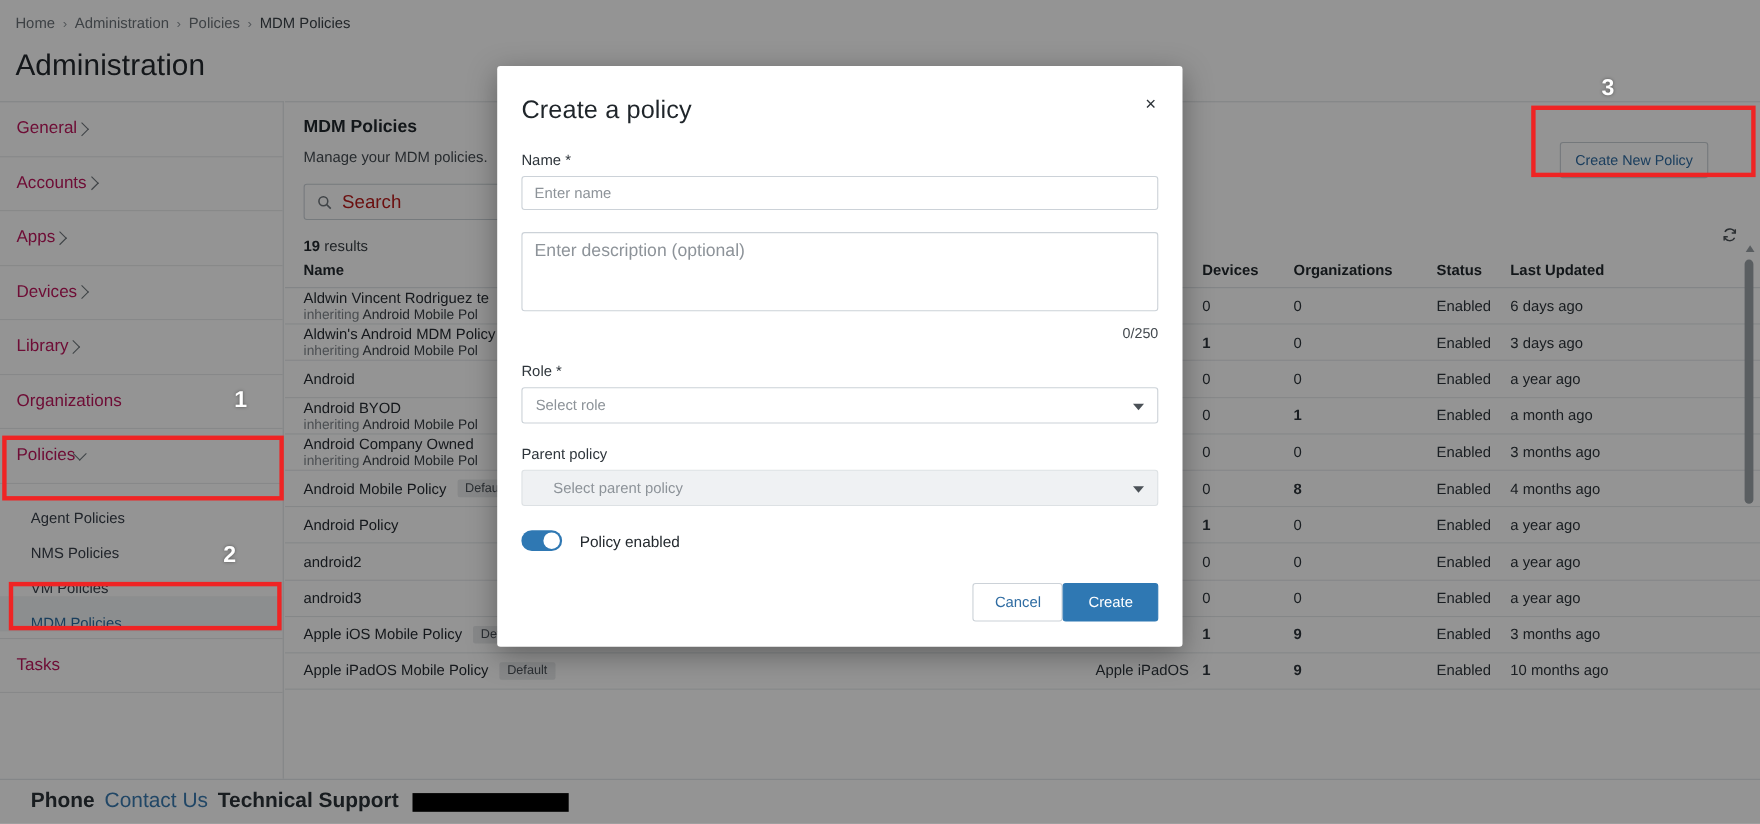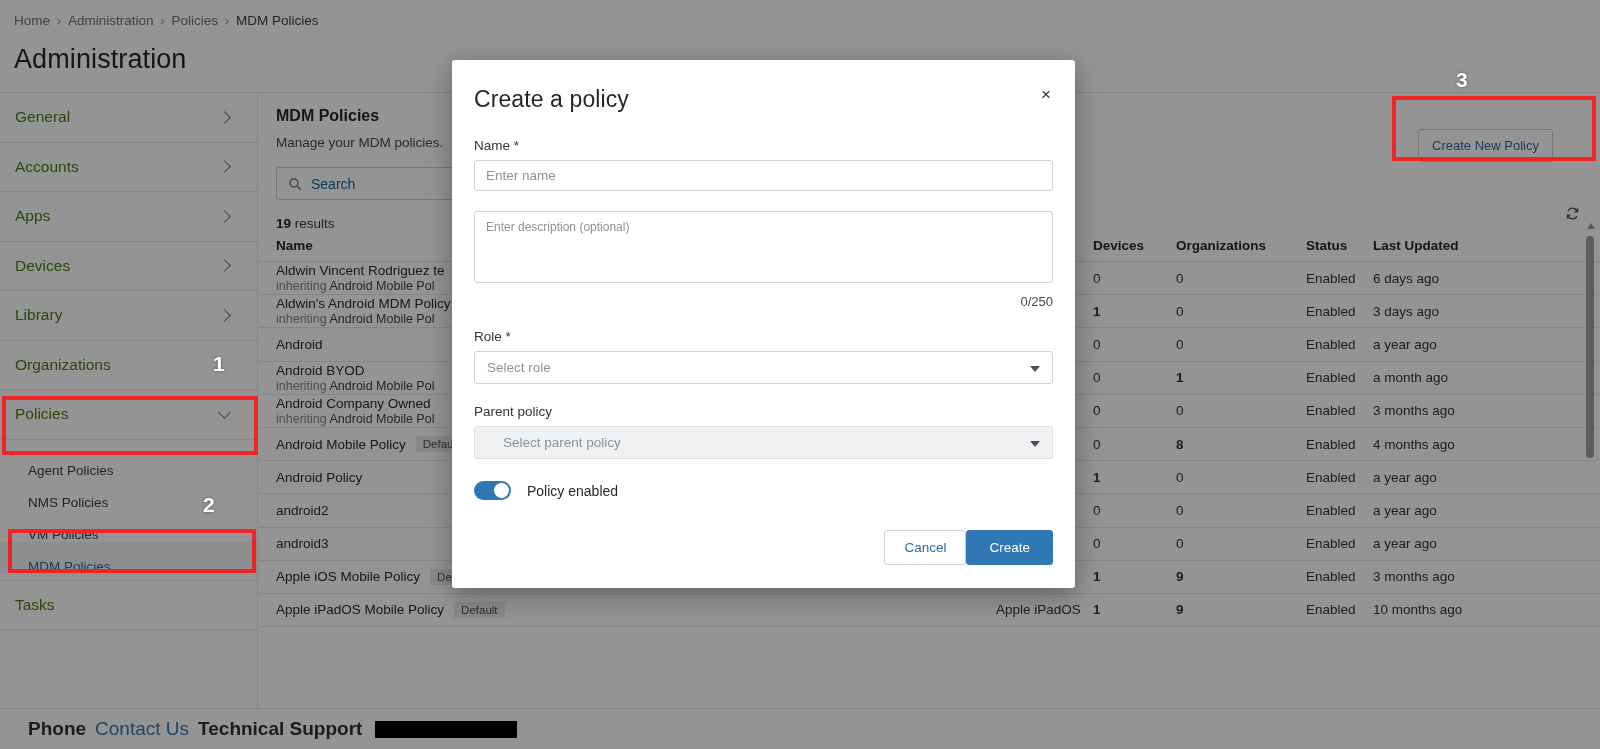--- a/index.html
+++ b/index.html
@@ -41,24 +41,24 @@
 
   
   .sidebar {
     position: absolute; left: 0; top: 92px; width: 258px; bottom: 41px;
     border-top: 1px solid #e2e5e8;
     border-right: 1px solid #e2e5e8;
     background: #ffffff;
   }
   .nav-item {
     height: 49.5px;
-    display: flex; align-items: center; justify-content: space-between;
+    display: flex; align-items: center; 
     padding: 0 26px 0 15px;
     border-bottom: 1px solid #e8eaec;
-    font-size: 15.5px; color: #4d7c0f;
+    font-size: 15.5px; color: #be185d;
     cursor: pointer;
   }
   .nav-item.plain { border-bottom: 1px solid #e8eaec; }
   .chev {
     width: 9px; height: 9px;
     border-right: 1.6px solid #6e757b;
     border-bottom: 1.6px solid #6e757b;
     transform: rotate(-45deg);
     margin-right: 2px;
   }
@@ -83,21 +83,21 @@
   .content-sub { font-size: 13.5px; color: #454c52; margin-top: 10px; }
 
   .search-box {
     margin: 17px 0 0 0;
     width: 263px; height: 33px;
     border: 1px solid #ccd2d8; border-radius: 3px;
     display: flex; align-items: center; gap: 9px; padding: 0 11px;
     background: #fff;
   }
   .search-ico { width: 14px; height: 14px; flex: none; }
-  .search-ph { font-size: 14px; color: #0369a1; }
+  .search-ph { font-size: 17px; color: #b91c1c; }
 
   .results-count { font-size: 13.5px; color: #3a4147; margin-top: 16px; }
   .results-count b { font-weight: 700; color: #23292e; }
 
   .create-btn {
     position: absolute; right: 47px; top: 16px;
     border: 1px solid #c9cfd5; border-radius: 3px;
     background: #fff; color: #2f6ca2;
     font-size: 13px; padding: 8px 13px;
     cursor: pointer; font-family: inherit;
@@ -189,21 +189,21 @@
   .tinput {
     width: 100%; height: 31px;
     border: 1px solid #ccd2d8; border-radius: 3px;
     padding: 0 11px; font-size: 13.5px; color: #2e353b;
     font-family: inherit; background: #fff; outline: none;
   }
   .tinput::placeholder { color: #8d9399; }
   .tarea {
     width: 100%; height: 72px; resize: none;
     border: 1px solid #ccd2d8; border-radius: 3px;
-    padding: 8px 11px; font-size: 12px; color: #2e353b;
+    padding: 8px 11px; font-size: 16px; color: #2e353b;
     font-family: inherit; outline: none;
   }
   .tarea::placeholder { color: #8d9399; }
   .counter { text-align: right; font-size: 13px; color: #43494f; margin-top: 7px; }
   .select {
     width: 100%; height: 33px;
     border: 1px solid #ccd2d8; border-radius: 3px;
     display: flex; align-items: center; padding: 0 12px;
     font-size: 13.5px; color: #8d9399; background: #fff;
     cursor: pointer; position: relative;

